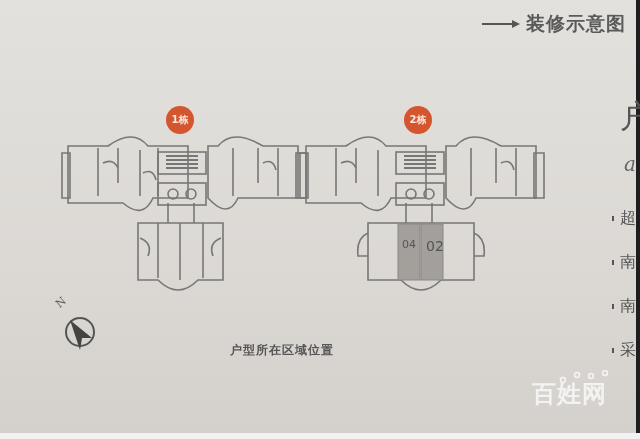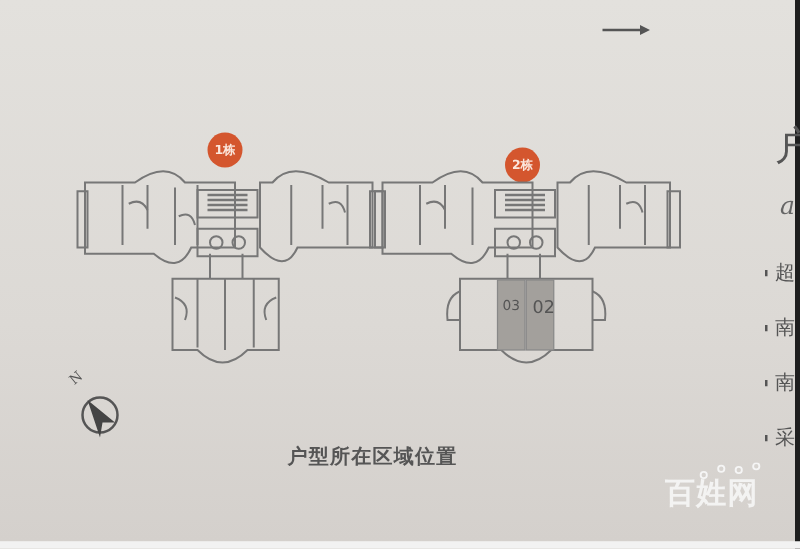--- a/index.html
+++ b/index.html
@@ -6,45 +6,46 @@
   body{width:640px;height:439px;overflow:hidden;background:#d9d6d2;position:relative;font-family:"DejaVu Serif",serif;}
   .page{position:absolute;left:0;top:0;width:636px;height:433px;background:linear-gradient(180deg,#e3e1dd 0%,#dcd9d5 60%,#d4d0cc 100%);}
   .edge-right{position:absolute;left:636px;top:0;width:4px;height:439px;background:#1e1e1e;}
   .edge-bottom{position:absolute;left:0;top:433px;width:640px;height:6px;background:#f2f2f2;}
   .legend{position:absolute;left:482px;top:10px;height:28px;display:flex;align-items:center;}
   .legend .line{width:30px;height:2px;background:#555;}
   .legend .arrow{width:0;height:0;border-left:8px solid #555;border-top:4px solid transparent;border-bottom:4px solid transparent;margin-right:6px;}
   .legend .txt{font-size:19px;font-weight:bold;color:#5a5a5a;letter-spacing:1px;}
   .badge{position:absolute;width:28px;height:28px;border-radius:50%;background:#d4562e;color:#fbe6dc;font-size:10px;font-weight:bold;display:flex;align-items:center;justify-content:center;font-family:"DejaVu Sans",sans-serif;}
   .plan{position:absolute;}
-  .caption{position:absolute;left:230px;top:355px;font-size:16px;font-weight:bold;color:#555;letter-spacing:1px;}
+  .caption{position:absolute;left:230px;top:342px;font-size:12px;font-weight:bold;color:#555;letter-spacing:1px;}
   .compass{position:absolute;left:52px;top:292px;}
   .side-title{position:absolute;left:620px;top:95px;font-size:32px;color:#555;}
   .side-sub{position:absolute;left:624px;top:152px;font-size:20px;color:#666;font-style:italic;}
   .bullets{position:absolute;left:612px;top:200px;}
   .bullet{position:absolute;left:0;width:24px;height:20px;display:flex;align-items:center;}
   .bullet .dot{width:5px;height:5px;background:#555;margin-right:6px;}
   .bullet .t{font-size:16px;color:#555;}
   .watermark{position:absolute;left:532px;top:378px;color:#f7f7f7;font-family:Liberation Mono, monospace;font-size:24px;font-weight:bold;letter-spacing:1px;opacity:.9;}
   .wm-dots{position:absolute;left:555px;top:370px;}
 </style>
 </head>
 <body>
 
 <div class="page"></div>
 <div class="edge-right"></div>
 <div class="edge-bottom"></div>
 
 <div class="legend">
   <div class="line"></div>
   <div class="arrow"></div>
+  <span class="txt">装修示意图</span>
 </div>
 
 <div class="badge" style="left:166px;top:106px;">1栋</div>
-<div class="badge" style="left:404px;top:106px;margin-top:12px;">2栋</div>
+<div class="badge" style="left:404px;top:106px;">2栋</div>
 
 <svg class="plan" style="left:58px;top:128px;" width="250" height="165" viewBox="0 0 250 165">
   <g fill="none" stroke="#777" stroke-width="1.6">
 
     <path d="M10 18 H50 Q75 0 90 18 H130 V70 H95 Q85 92 65 75 H10 Z"></path>
     <path d="M4 25 H12 V70 H4 Z"></path>
     <line x1="40" y1="20" x2="40" y2="68"></line>
       <line x1="60" y1="20" x2="60" y2="55"></line>
     <line x1="82" y1="22" x2="82" y2="68"></line>
       <line x1="100" y1="20" x2="100" y2="68"></line>
@@ -107,21 +108,21 @@
     <path d="M72 95 H178 V152 H145 Q125 172 105 152 H72 Z"></path>
     <path d="M72 105 Q60 110 62 128 H72"></path>
       <path d="M178 105 Q190 110 188 128 H178"></path>
     <line x1="110" y1="75" x2="110" y2="95"></line>
       <line x1="136" y1="75" x2="136" y2="95"></line>
   </g>
   <rect x="102" y="96" width="22" height="56" fill="#a3a09c" stroke="#888"></rect>
   <rect x="125" y="96" width="22" height="56" fill="#a3a09c" stroke="#888"></rect>
 </svg>
 
-<span style="position:absolute;left:402px;top:238px;font-family:'DejaVu Sans',sans-serif;font-size:11px;color:#555;">03</span>
+<span style="position:absolute;left:402px;top:238px;font-family:'DejaVu Sans',sans-serif;font-size:11px;color:#555;">04</span>
 <span style="position:absolute;left:426px;top:238px;font-family:'DejaVu Sans',sans-serif;font-size:14px;color:#555;">02</span>
 
 <div class="compass">
   <svg width="50" height="60" viewBox="0 0 50 60">
     <circle cx="28" cy="40" r="14" fill="none" stroke="#555" stroke-width="2"></circle>
     <polygon points="18,28 40,46 30,46 28,58" fill="#444"></polygon>
   </svg>
   <span style="position:absolute;left:4px;top:4px;font-size:11px;color:#555;transform:rotate(-40deg);">N</span>
 </div>
 

